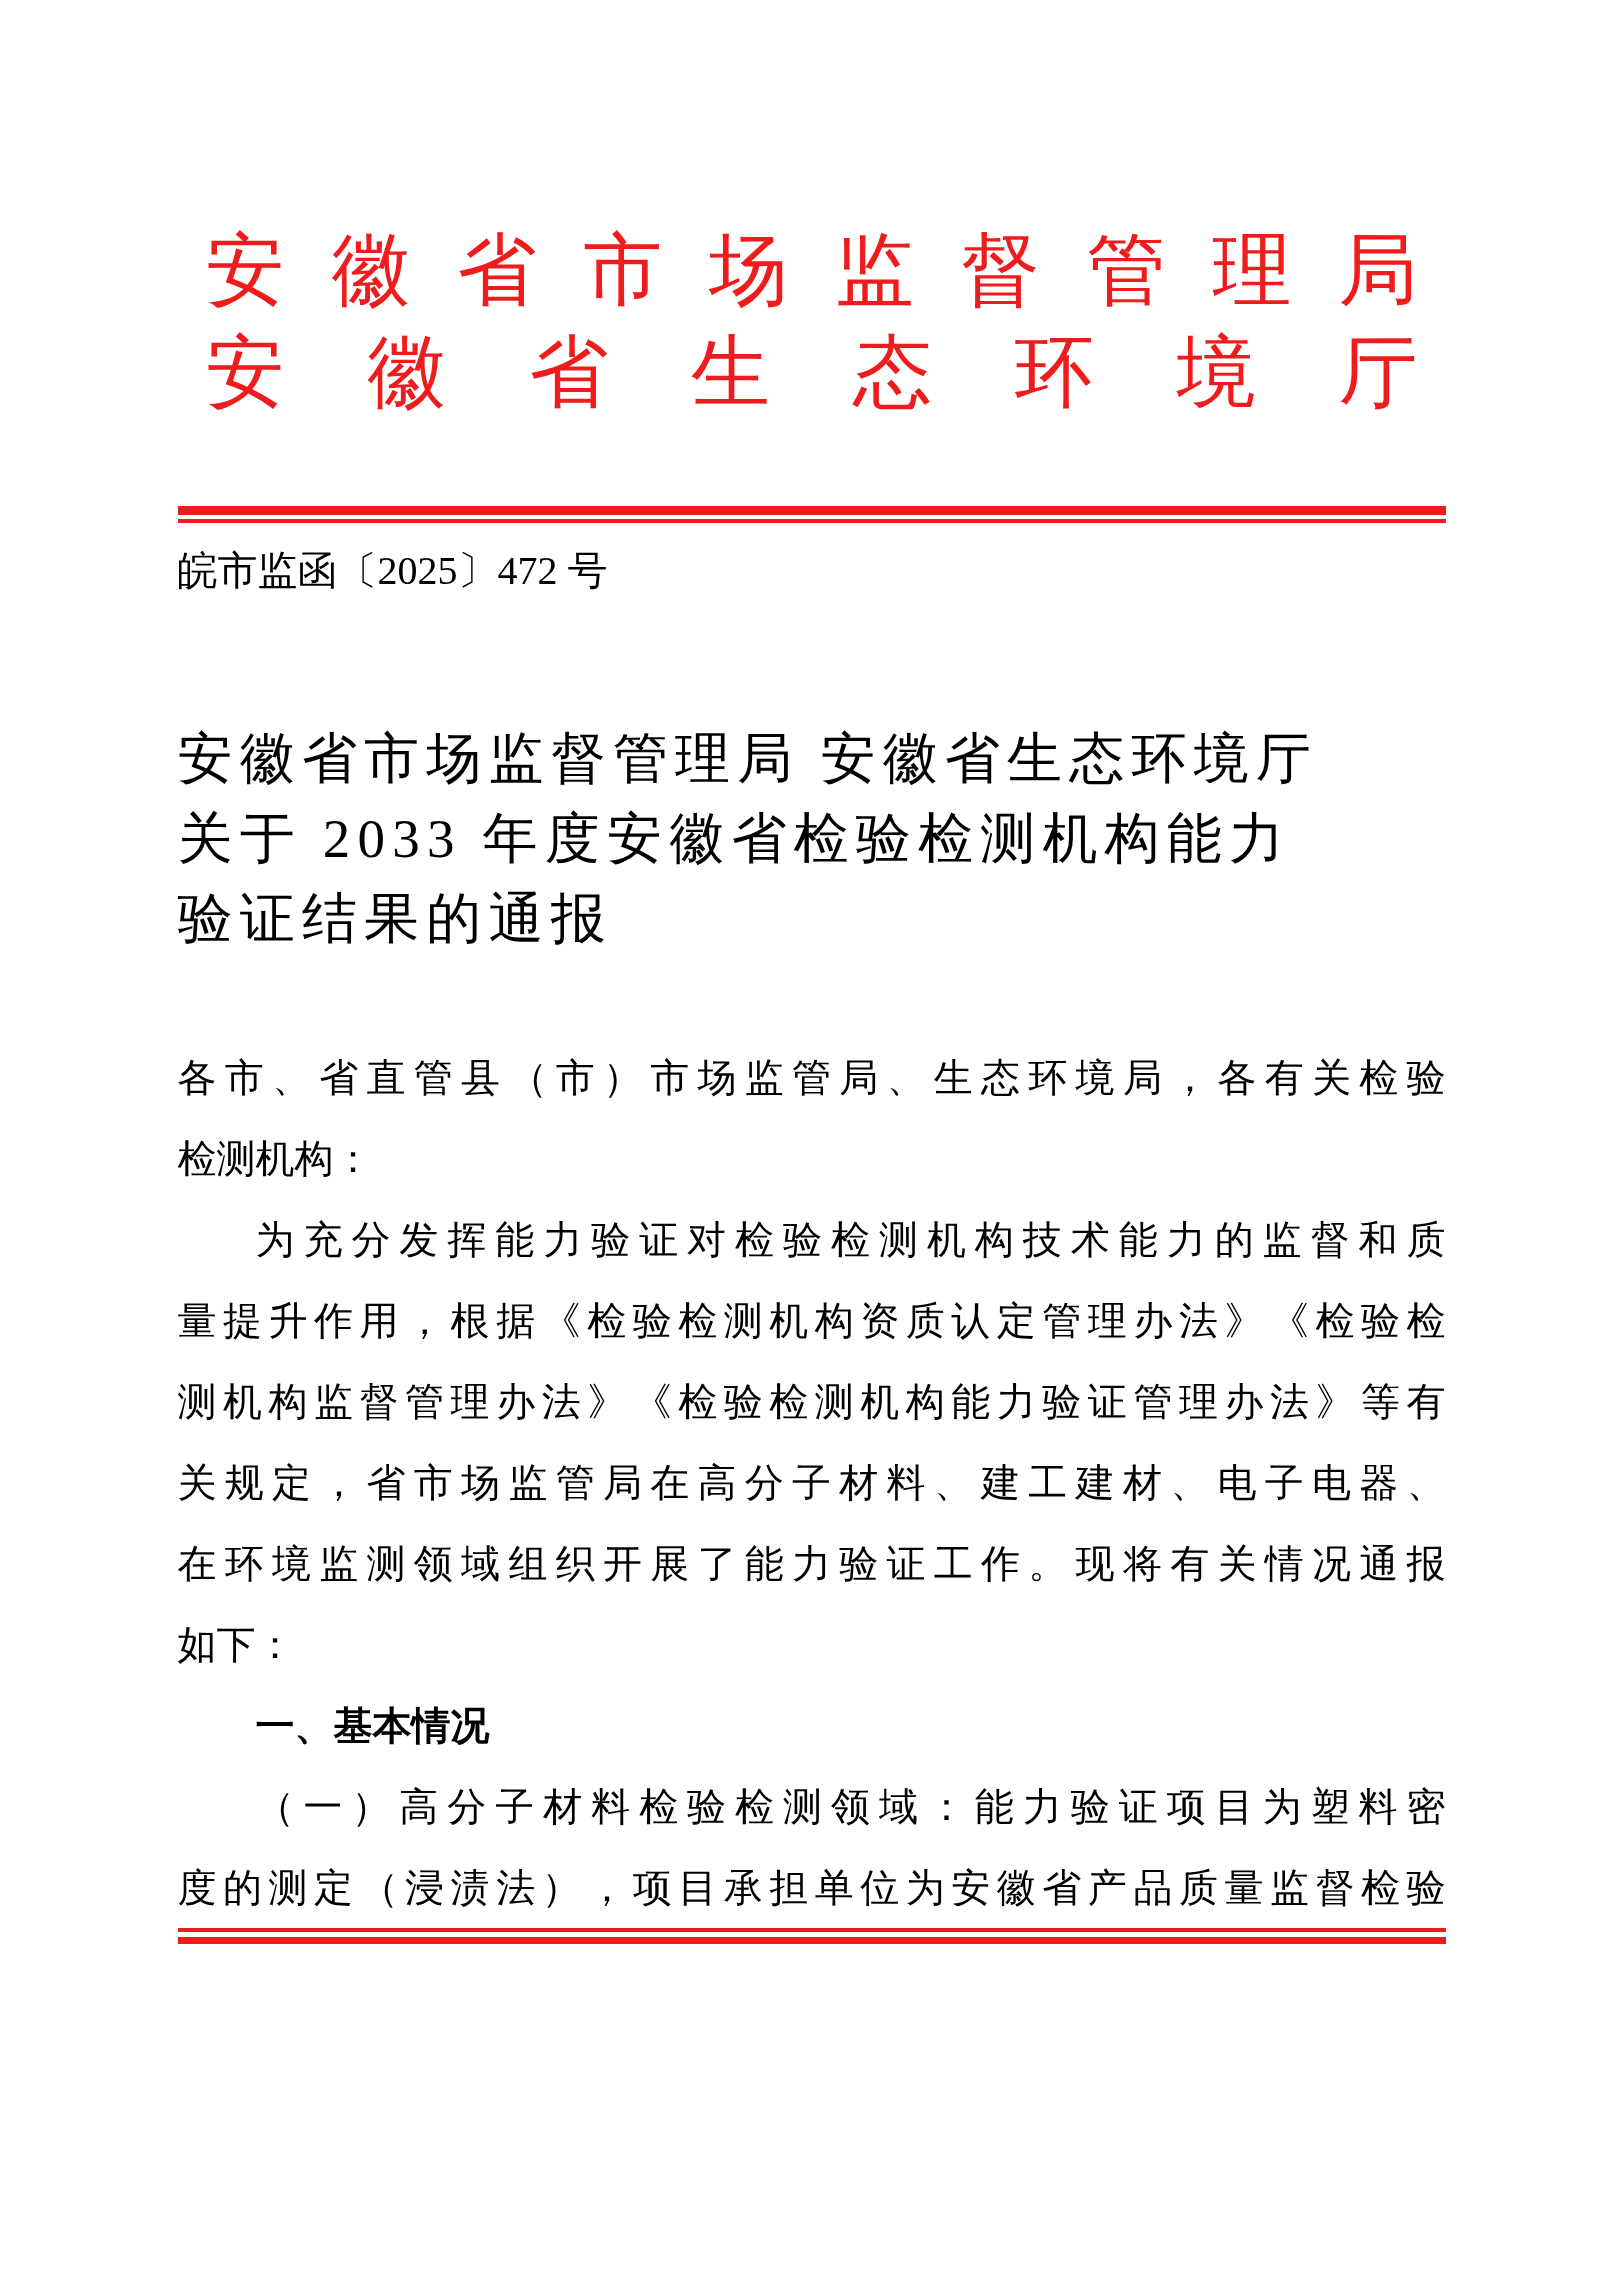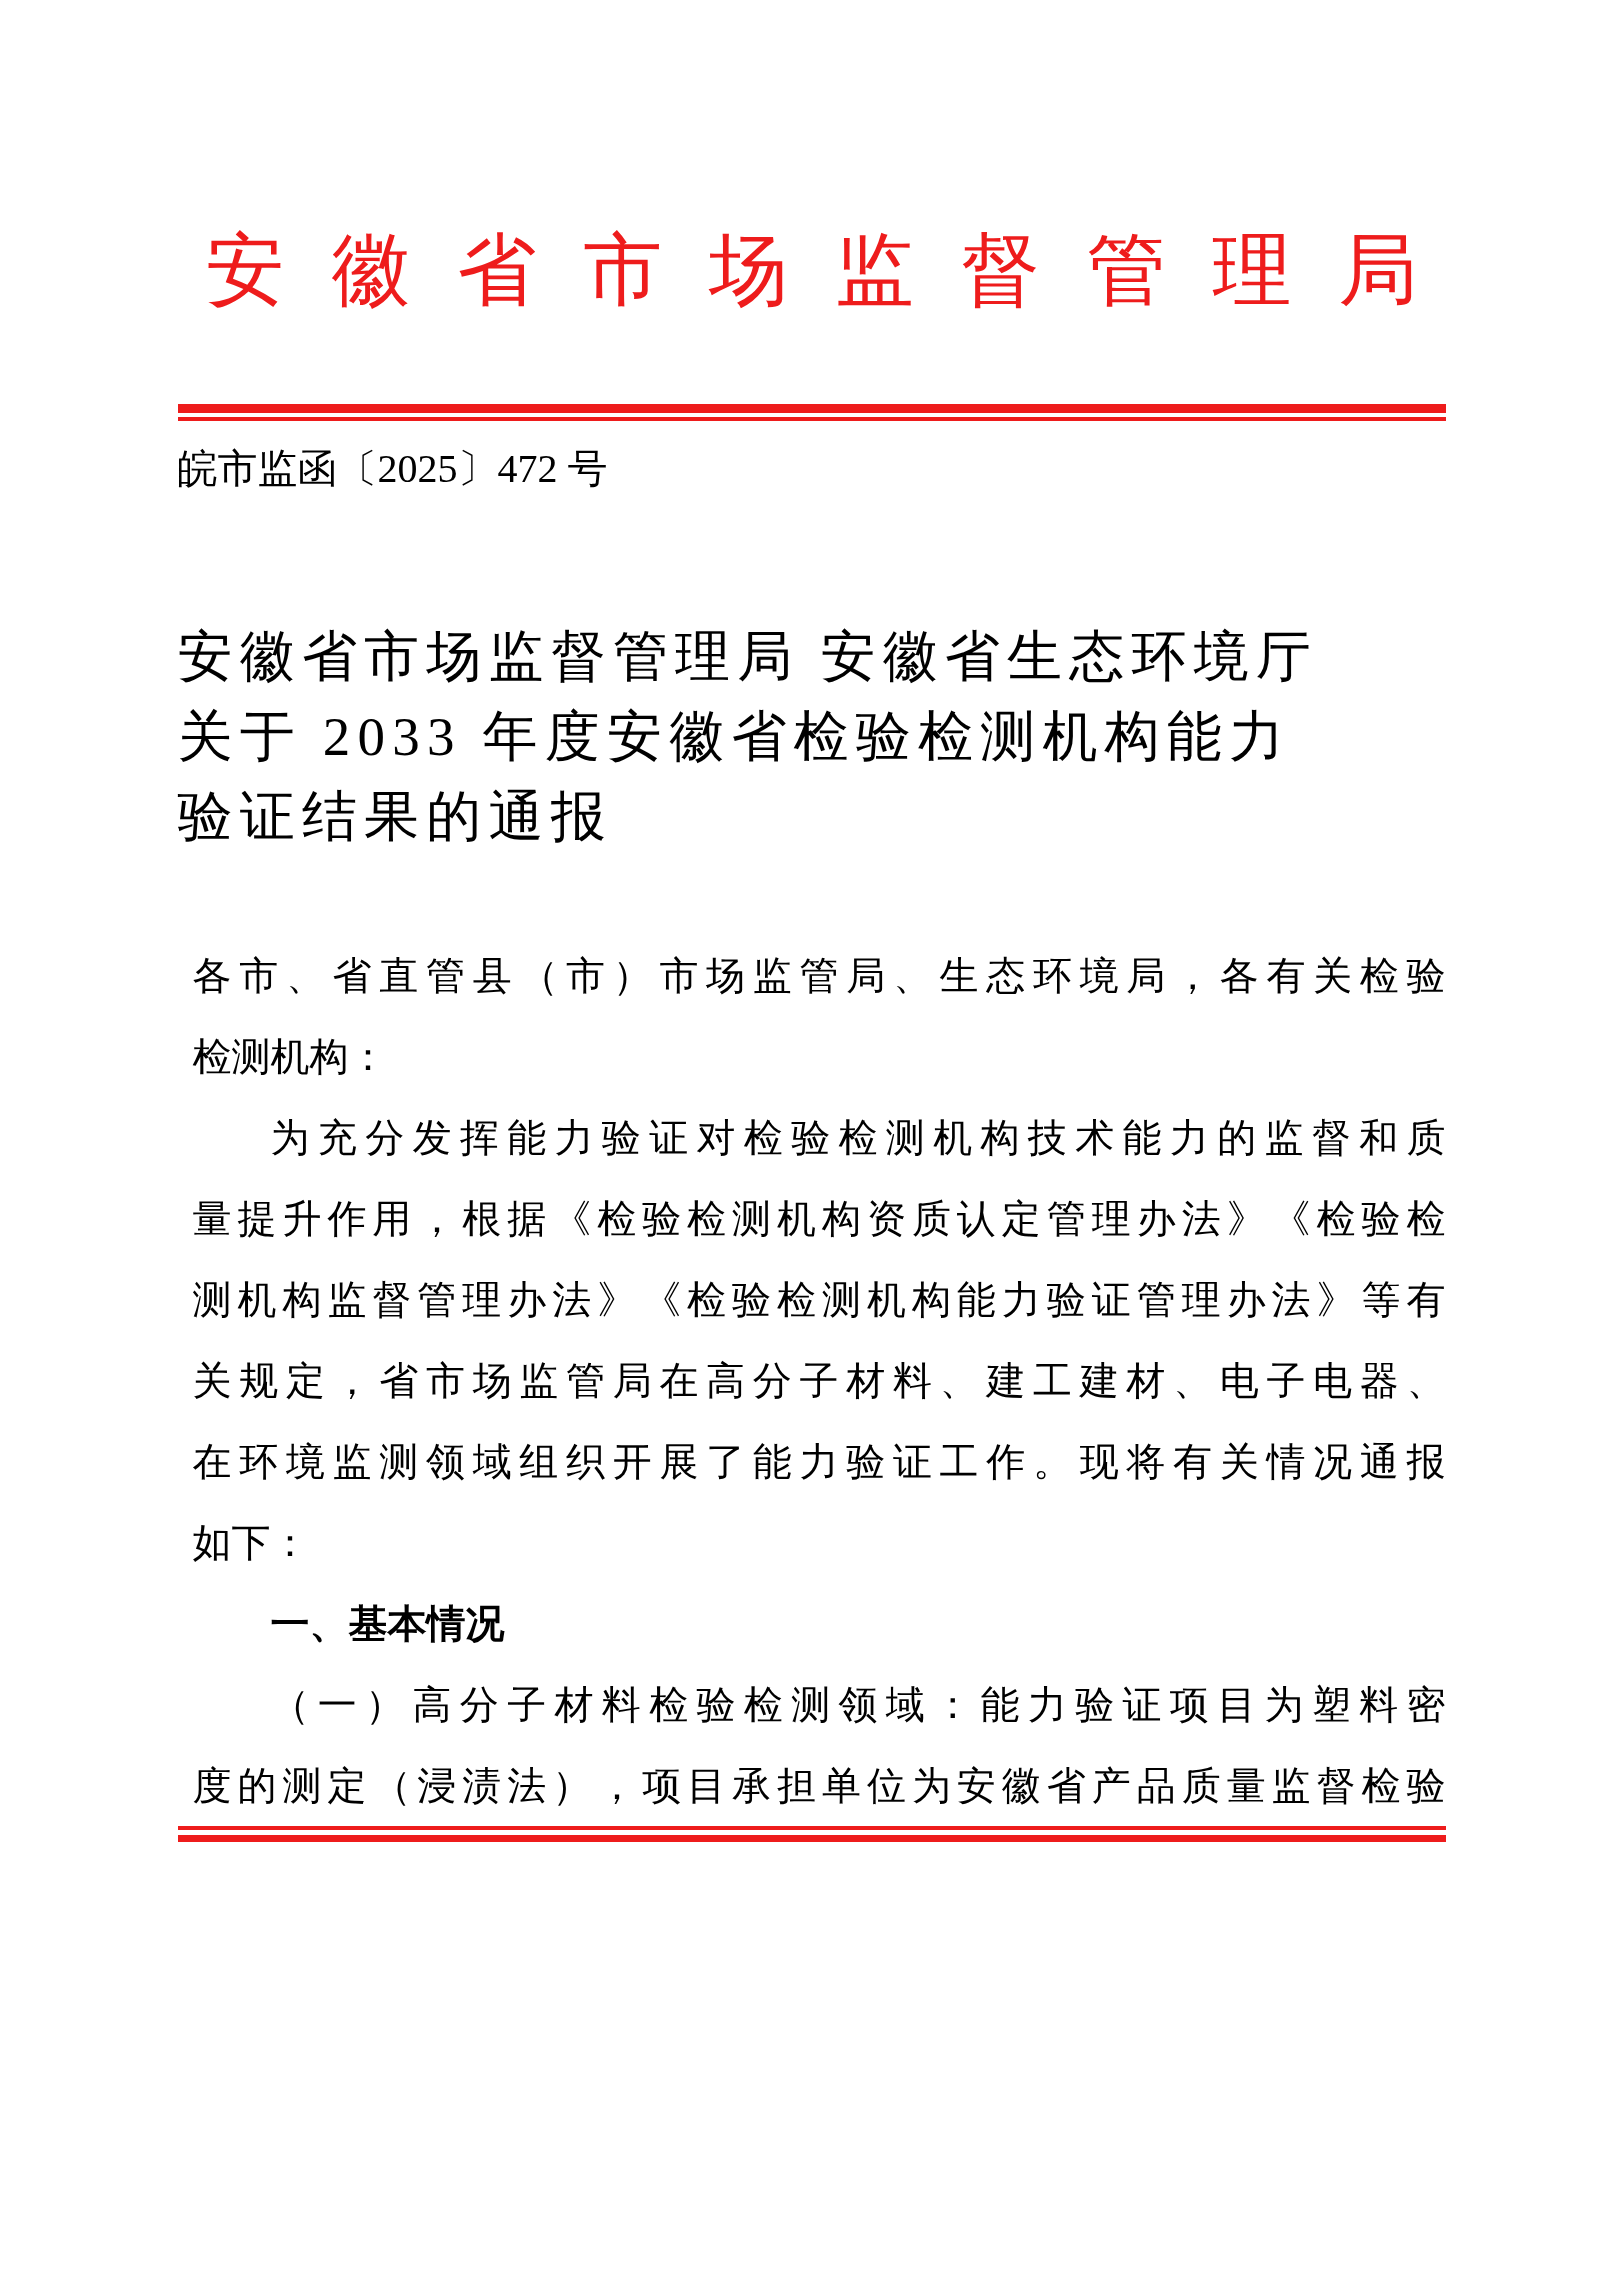--- a/index.html
+++ b/index.html
@@ -53,40 +53,40 @@
   }
   
   .body-block {
     margin-top: 78px;
     font-size: 39px;
     line-height: 81px;
   }
   .line {
     text-align: justify;
     text-justify: inter-character;
-    margin-left: 15px;
   }
   .line.fill { text-align-last: justify; }
   .line.ind  { text-indent: 78px; }
   .line.heading {
     font-family: "Liberation Sans", sans-serif;
     font-weight: 700;
   }
   
   .footer-rules { margin-top: 0px; }
   .f-thin  { height: 4.1px;  background: #ee1c1c; }
   .f-thick { height: 7.2px; background: #ee1c1c; margin-top: 4.6px; }
 </style>
 </head>
 <body>
 
 <div class="page">
 
   <div class="agency-block">
     <div class="agency-line">安徽省市场监督管理局</div>
+    <div class="agency-line">安徽省生态环境厅</div>
   </div>
 
   <div class="rules">
     <div class="rule-thick"></div>
     <div class="rule-thin"></div>
   </div>
 
   <div class="doc-number">皖市监函〔2025〕472 号</div>
 
   <div class="title-block">

